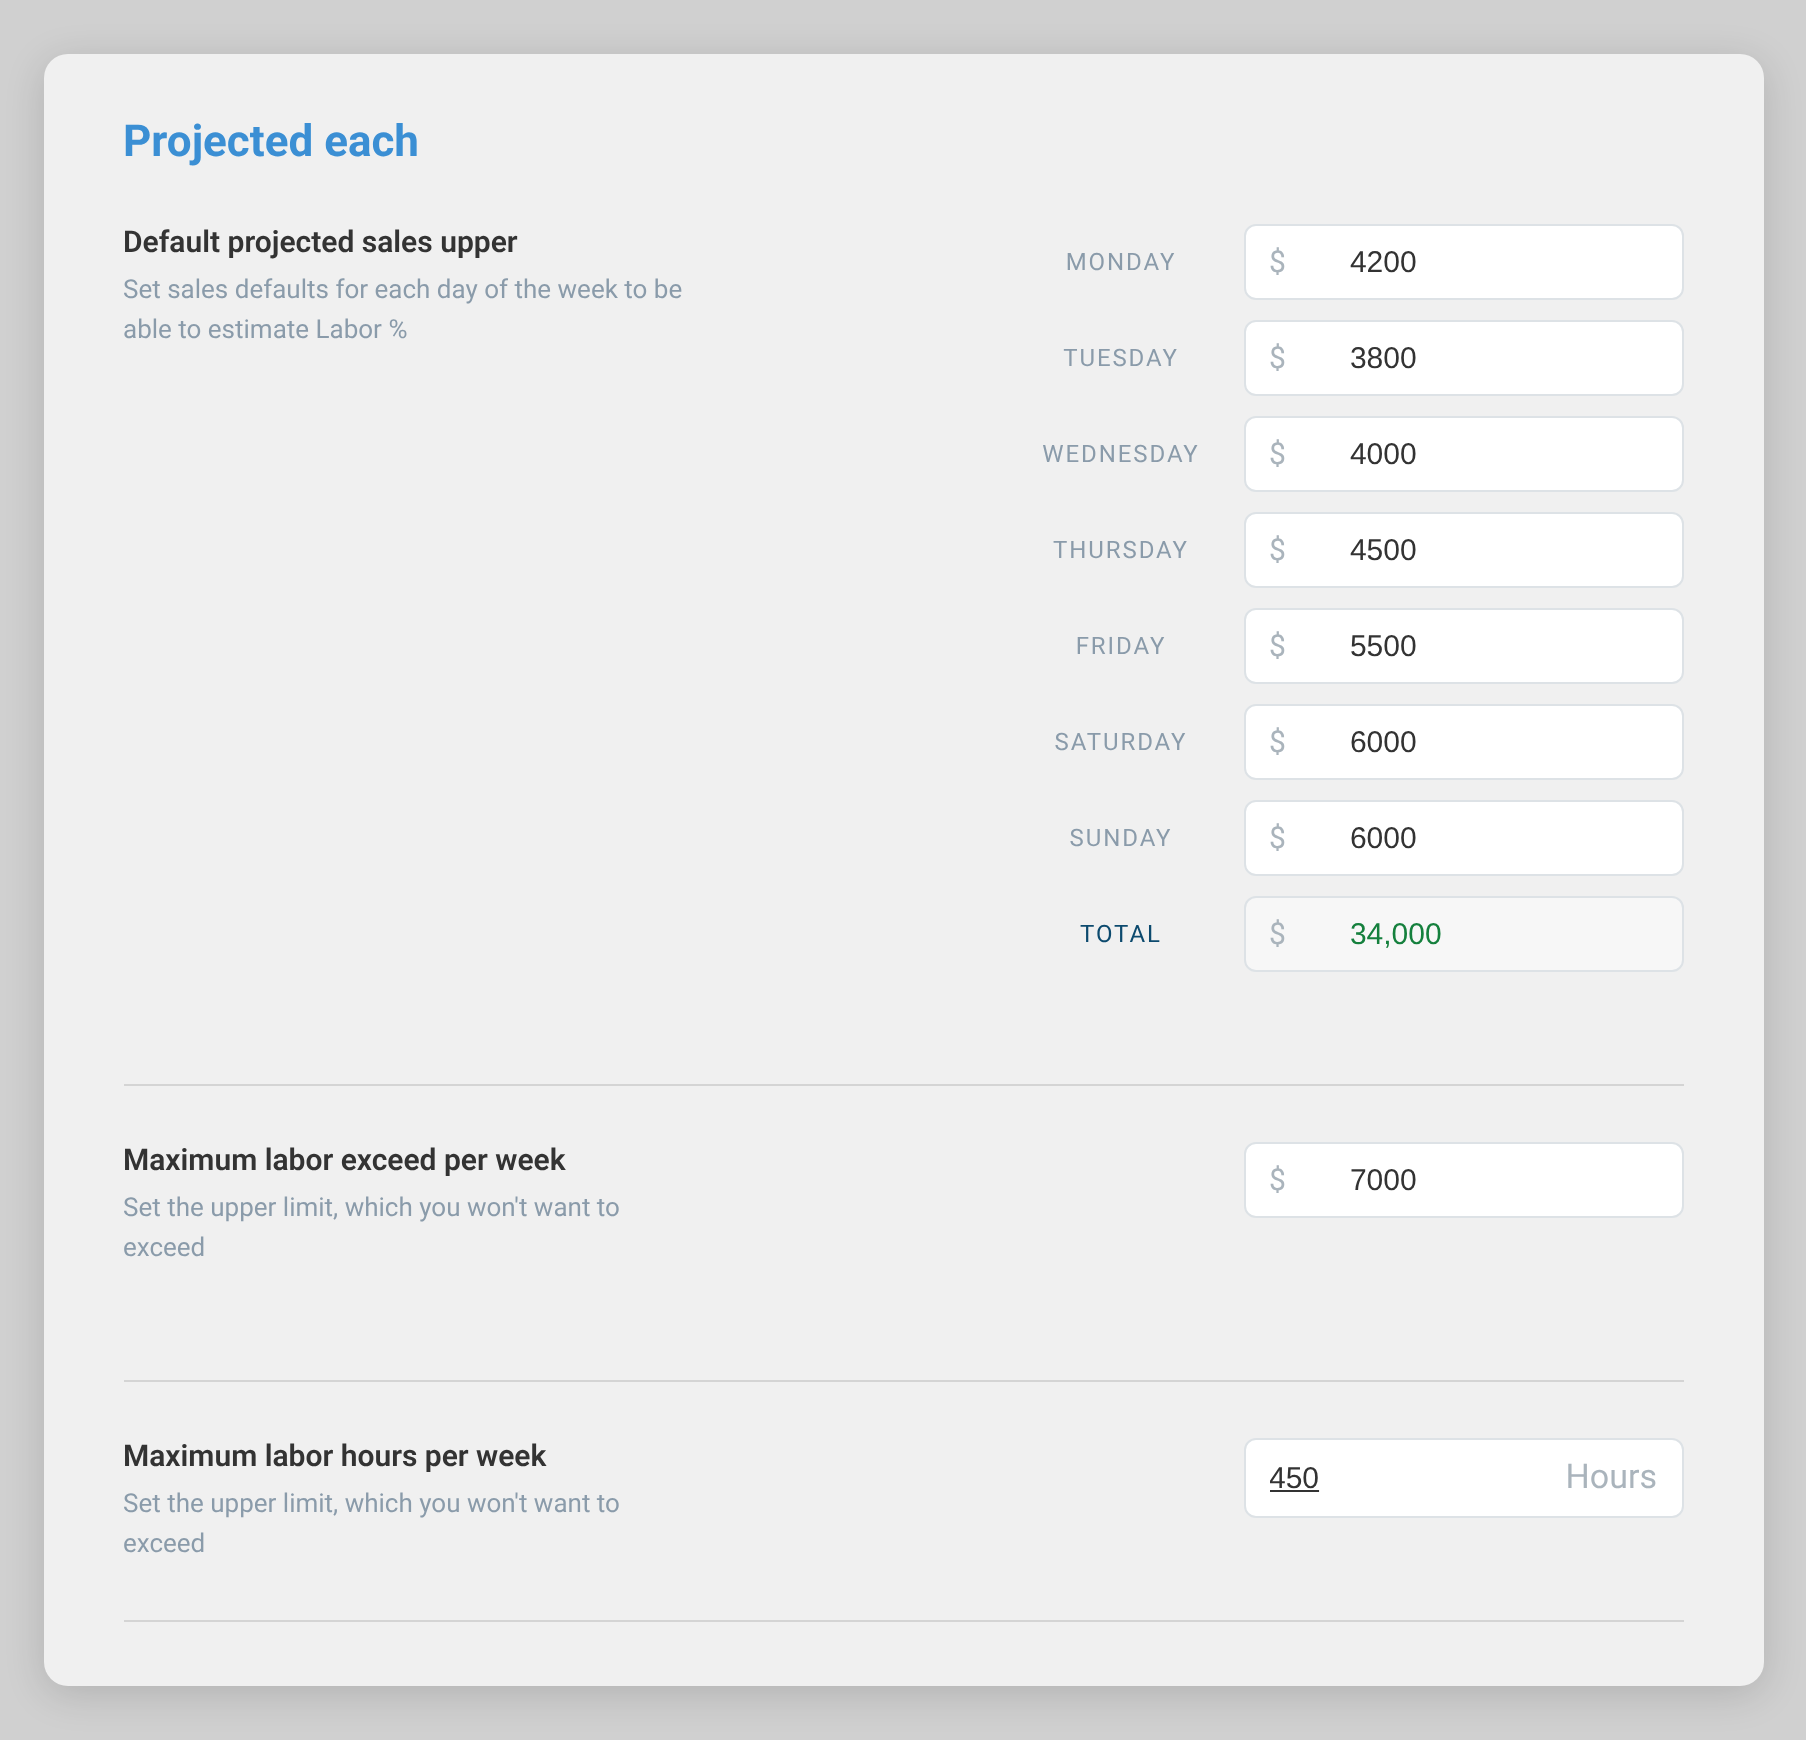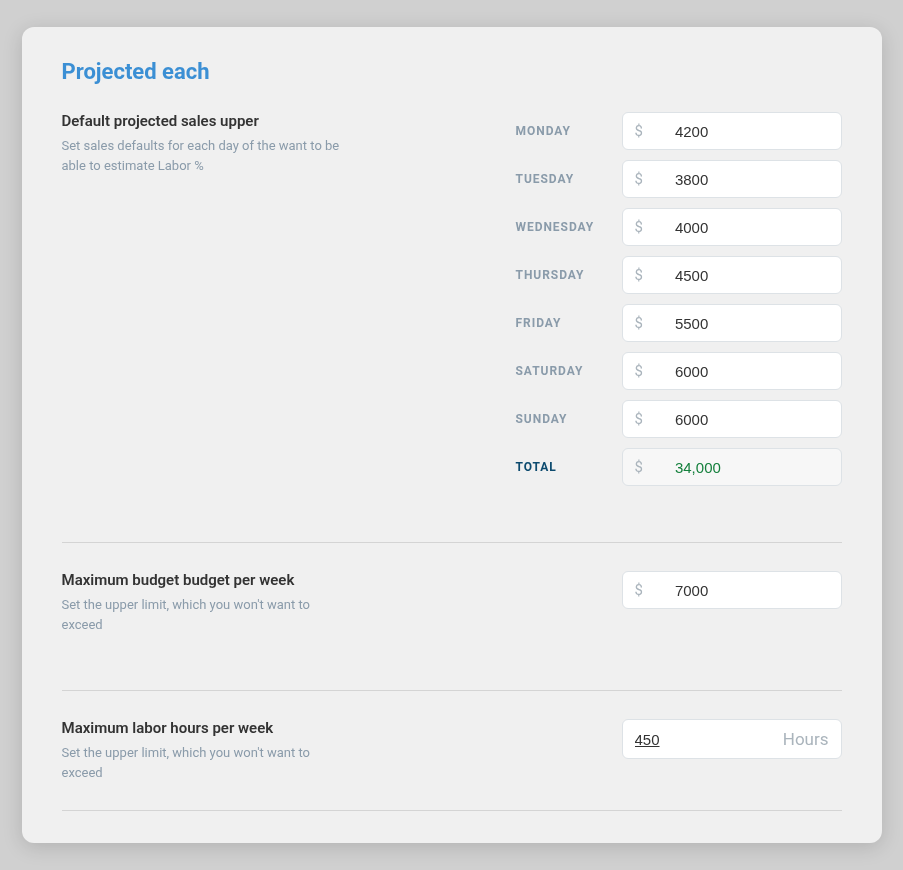--- a/index.html
+++ b/index.html
@@ -72,24 +72,24 @@
 
     .field-row {
       display: flex;
       align-items: center;
       justify-content: flex-end;
       gap: 16px;
     }
 
     .field-label {
       font-size: 12px;
-      font-weight: 700;
+      font-weight: 400;
       color: #8a9baa;
       letter-spacing: 0.08em;
-      text-align: left;
+      text-align: center;
       width: 90px;
       text-transform: uppercase;
     }
 
     .field-label.total-label {
       color: #0c4a6e;
     }
 
     .input-wrapper {
       display: flex;
@@ -163,21 +163,21 @@
 </head>
 <body>
 
 <div class="card">
 
   <div class="page-title">Projected each</div>
 
   <div class="section">
     <div class="section-info">
       <div class="section-title">Default projected sales upper</div>
-      <div class="section-desc">Set sales defaults for each day of the want to be able to estimate Labor %</div>
+      <div class="section-desc">Set sales defaults for each day of the week to be able to estimate Labor %</div>
     </div>
     <div class="fields-area" id="days-fields">
 
     <div class="field-row">
       <span class="field-label">MONDAY</span>
       <div class="input-wrapper">
         <span class="currency-sign">$</span>
         <input class="field-input" type="text" value="4200" style="">
       </div>
     </div>
@@ -230,21 +230,21 @@
       <input class="field-input" type="text" value="34,000" readonly="" style="">
     </div>
   </div>
       </div>
   </div>
 
   <hr class="section-divider">
 
   <div class="section">
     <div class="section-info">
-      <div class="section-title">Maximum budget budget per week</div>
+      <div class="section-title">Maximum labor exceed per week</div>
       <div class="section-desc">Set the upper limit, which you won't want to exceed</div>
     </div>
     <div class="single-field-area">
       <div class="input-wrapper">
         <span class="currency-sign">$</span>
         <input class="field-input" type="text" value="7000" style="">
       </div>
     </div>
   </div>
 

